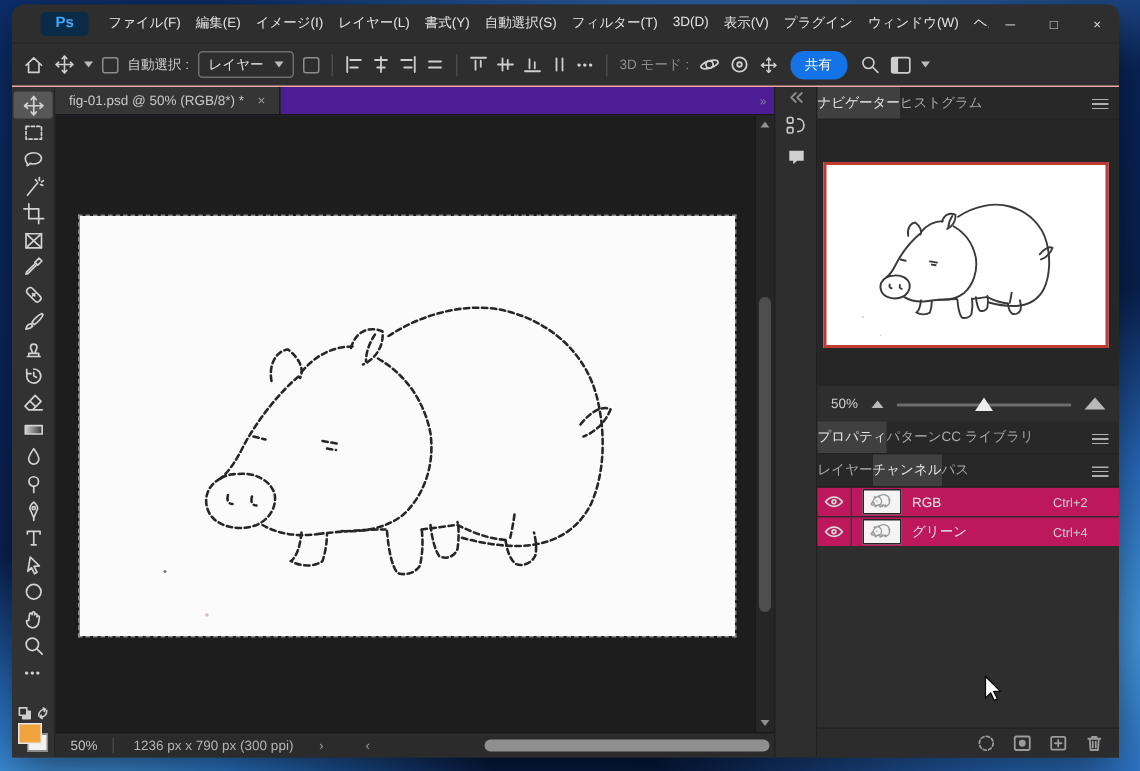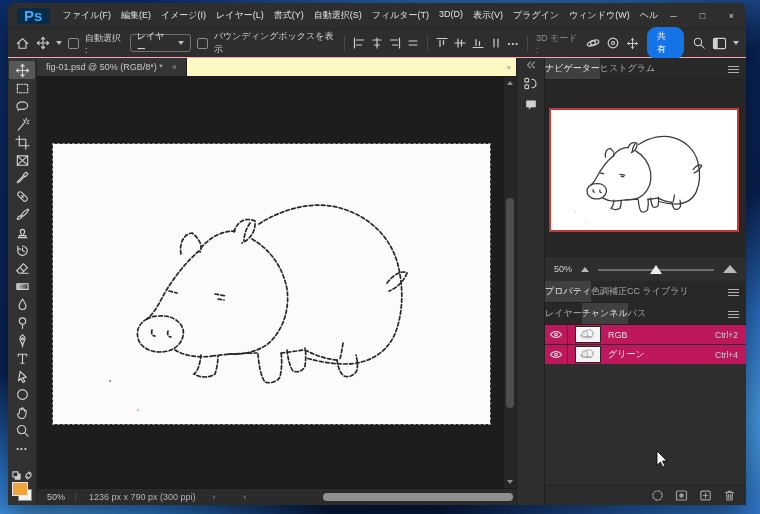--- a/index.html
+++ b/index.html
@@ -11,22 +11,22 @@
       radial-gradient(700px 220px at 68% -12%, #4b95e0 0%, rgba(20,50,120,0) 60%),
       linear-gradient(160deg,#0c2f6e,#092254 55%,#06183e);}
   .window{position:absolute;left:8px;top:3px;width:738px;height:502px;background:#2e2e2e;
     border-radius:8px 8px 0 0;overflow:hidden;display:flex;flex-direction:column;
     box-shadow:0 10px 34px rgba(0,0,0,.55);color:#ddd;font-size:9px;}
   svg{display:block}
   .ic{stroke:currentColor;fill:none;stroke-width:1.2;stroke-linecap:round;stroke-linejoin:round}
 
   
   .titlebar{height:25px;flex:0 0 auto;display:flex;align-items:center;background:#2e2e2e}
-  .ps-logo{width:34px;height:16px;margin:0 8px 0 9px;background:#0a2b48;color:#41a9ff;
-    font-weight:bold;font-size:15px;display:flex;align-items:center;justify-content:center;border-radius:3px}
+  .ps-logo{width:34px;height:16px;margin:0 8px 0 19px;background:#0a2b48;color:#41a9ff;
+    font-weight:bold;font-size:10px;display:flex;align-items:center;justify-content:center;border-radius:3px}
   .menus{display:flex;white-space:nowrap;overflow:hidden}
   .menu-item{padding:3px 5px;color:#e3e3e3}
   .win-controls{margin-left:auto;display:flex;height:100%}
   .win-btn{width:29px;display:flex;align-items:center;justify-content:center;color:#d5d5d5;font-size:9px}
 
   
   .optionsbar{height:28px;flex:0 0 auto;display:flex;align-items:center;background:#2e2e2e;
     border-top:1px solid #272727;border-bottom:1px solid #fca5a5;padding:0 7px;gap:6px;color:#cfcfcf}
   .obar-div{width:1px;height:15px;background:#4a4a4a;margin:0 2px}
   .checkbox{width:9px;height:9px;border:1px solid #8d8d8d;border-radius:2px;flex:0 0 auto}
@@ -44,21 +44,21 @@
     flex-direction:column;align-items:center;padding:3px 0 4px;color:#d2d2d2}
   .tool{width:26px;height:18px;flex:0 0 auto;display:flex;align-items:center;justify-content:center;border-radius:2px}
   .tool.selected{background:#575757}
   .dots{font-size:8px;letter-spacing:1px;color:#d0d0d0}
   .swatchwrap{position:relative;width:22px;height:19px;margin-top:2px}
   .bg-sw{position:absolute;right:1px;bottom:0;width:12px;height:10px;background:#f2f2f2;border:1px solid #8a8a8a}
   .fg-sw{position:absolute;left:1px;top:0;width:14px;height:12px;background:var(--foreground,#f0a43c);border:1px solid #e8e8e8}
   .minicolors{display:flex;align-items:center;gap:3px;margin-top:auto;color:#cfcfcf}
 
   .center{flex:1;display:flex;flex-direction:column;min-width:0}
-  .tabbar{height:18px;flex:0 0 auto;background:#fef9c3;display:flex;align-items:stretch;border-bottom:1px solid #1b1b1b}
+  .tabbar{height:18px;flex:0 0 auto;background:#4c1d95;display:flex;align-items:stretch;border-bottom:1px solid #1b1b1b}
   .doc-tab{background:#353535;padding:0 9px;display:flex;align-items:center;gap:9px;color:#c9c9c9;border-right:1px solid #1b1b1b}
   .tab-close{color:#969696}
   .tab-end{margin-left:auto;align-self:center;color:#8a8a8a;padding-right:5px;font-size:8px}
 
   .canvas{flex:1;position:relative;background:#1d1d1d;overflow:hidden}
   .document{position:absolute;left:16px;top:67px;width:437px;height:280px;background:#fbfbfb;outline:1px dashed #8a8a8a}
   .vscroll{position:absolute;top:0;right:0;bottom:0;width:12px;background:#262626;border-left:1px solid #191919}
   .vthumb{position:absolute;top:121px;left:2px;width:8px;height:210px;background:#4e4e4e;border-radius:4px}
   .tri-up,.tri-dn{position:absolute;left:3px;width:0;height:0;border-left:3px solid transparent;border-right:3px solid transparent}
   .tri-up{top:4px;border-bottom:4px solid #8f8f8f}
@@ -93,21 +93,21 @@
   .tri-l{width:0;height:0;border-left:7px solid transparent;border-right:7px solid transparent;border-bottom:8px solid #b9b9b9}
   .slider{flex:1;position:relative;height:11px}
   .slider-track{position:absolute;left:0;right:0;top:5px;height:2px;background:#6d6d6d}
   .slider-thumb{position:absolute;left:45%;top:1px;width:0;height:0;border-left:6px solid transparent;
     border-right:6px solid transparent;border-bottom:9px solid #ededed}
 
   .chan-row{height:19px;margin-bottom:1px;background:#be185d;display:flex;align-items:center;color:#e4e4e4}
   .chan-eye{width:22px;height:100%;display:flex;align-items:center;justify-content:center;
     border-right:1px solid #3a3a3a;color:#d6d6d6}
   .chan-thumb{width:24px;height:15px;background:#f4f4f4;margin:0 7px;border:1px solid #262626;overflow:hidden;flex:0 0 auto}
-  .chan-short{margin-left:auto;padding-right:8px;color:#cfcfcf;font-size:8.5px}
+  .chan-short{margin-left:auto;padding-right:21px;color:#cfcfcf;font-size:8.5px}
   .panel-fill{flex:1;background:#2e2e2e}
   .panel-footer{height:19px;flex:0 0 auto;background:#2c2c2c;border-top:1px solid #232323;display:flex;
     align-items:center;justify-content:flex-end;gap:11px;padding-right:10px;color:#9c9c9c}
 
   .cursor{position:absolute;left:656px;top:450px;z-index:99;pointer-events:none}
   .hidden-defs{position:absolute;width:0;height:0;overflow:hidden}
 </style>
 </head>
 <body>
 
@@ -186,21 +186,20 @@
         </svg>
     </span>
     <span class="chev-dn"></span>
     <span class="checkbox"></span>
     <span>自動選択 :</span>
     <span class="selectbox">
       <span>レイヤー</span>
       <span class="chev-dn"></span>
     </span>
     <span class="checkbox"></span>
-    <span>バウンディングボックスを表示</span>
     <span class="obar-div"></span>
     <span class="icbtn">
         <svg class="ic" width="12" height="12" viewBox="0 0 12 12">
           <path d="M1.5 1v10M3.5 3h7M3.5 8h5"></path>
         </svg>
       </span>
     <span class="icbtn">
         <svg class="ic" width="12" height="12" viewBox="0 0 12 12">
           <path d="M6 1v10M2 3h8M3.5 8h5"></path>
         </svg>
@@ -474,21 +473,21 @@
         <div class="slider">
           <div class="slider-track"></div>
           <div class="slider-thumb"></div>
         </div>
         <span class="tri-l"></span>
       </div>
 
 
       <div class="ptab-row">
         <span class="ptab active">プロパティ</span>
-        <span class="ptab">色調補正</span>
+        <span class="ptab">パターン</span>
         <span class="ptab">CC ライブラリ</span>
         <span class="pmenu"></span>
       </div>
 
       <div class="ptab-row">
         <span class="ptab">レイヤー</span>
         <span class="ptab active">チャンネル</span>
         <span class="ptab">パス</span>
         <span class="pmenu"></span>
       </div>

